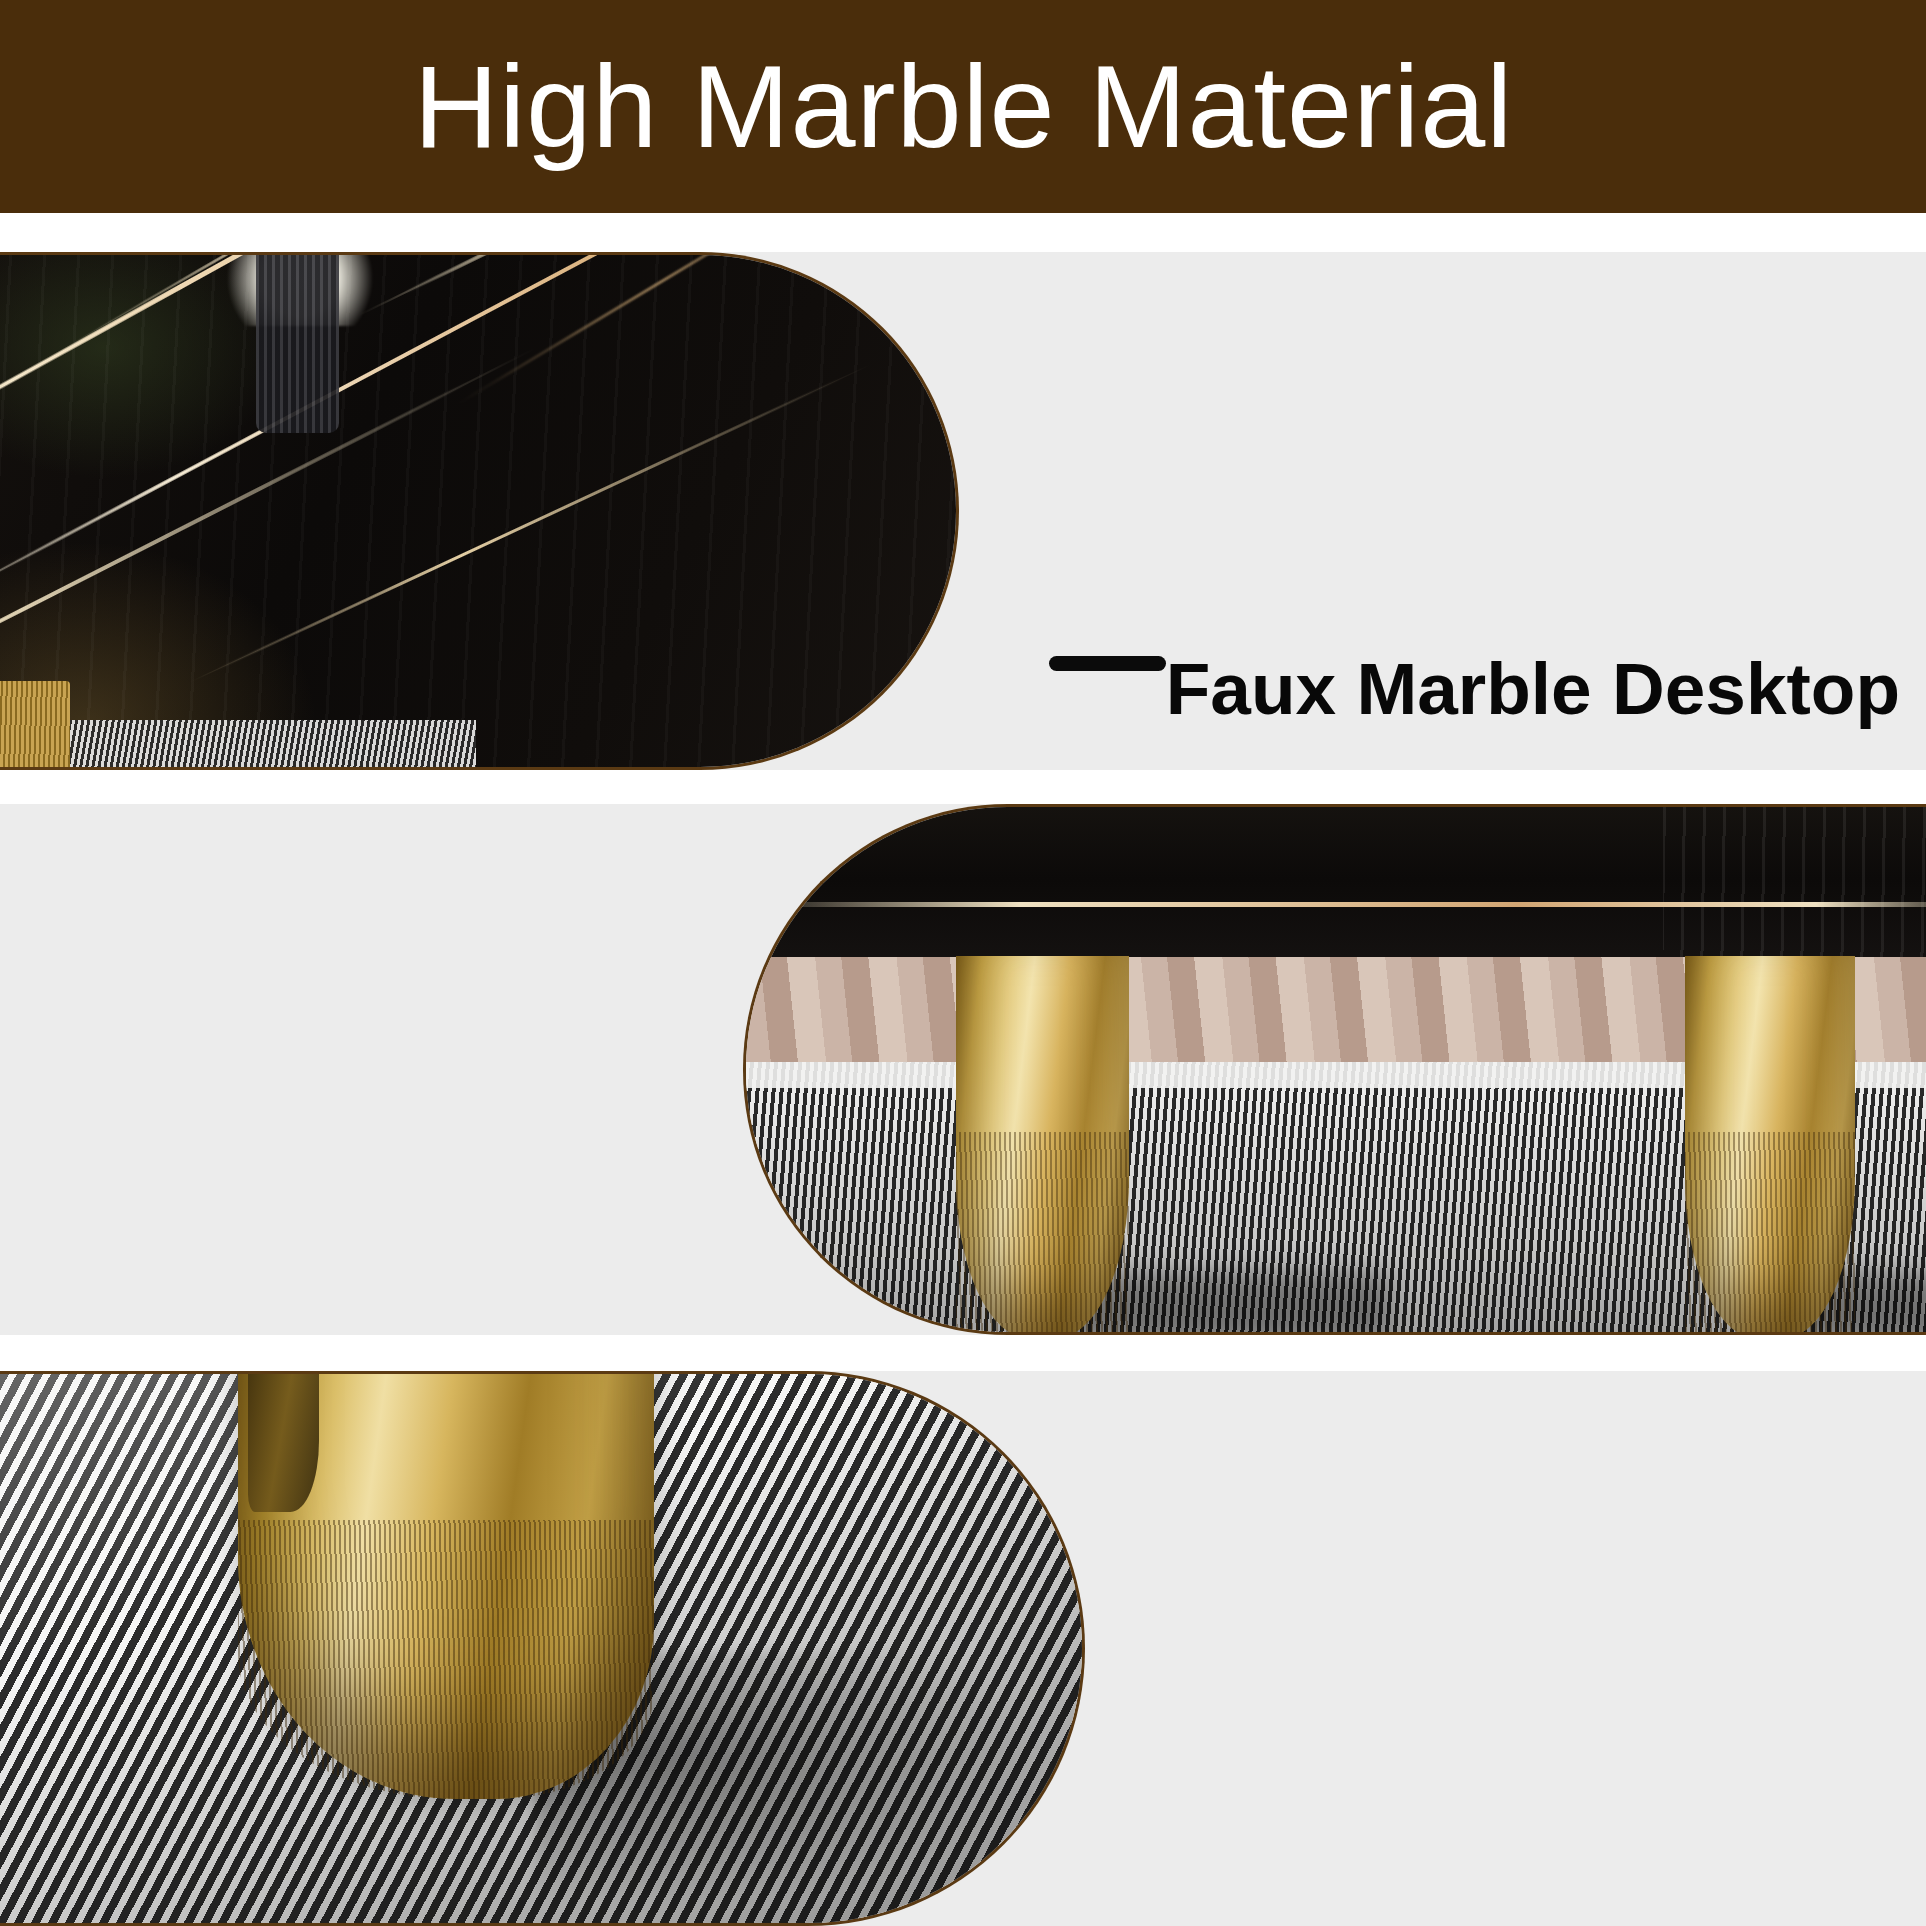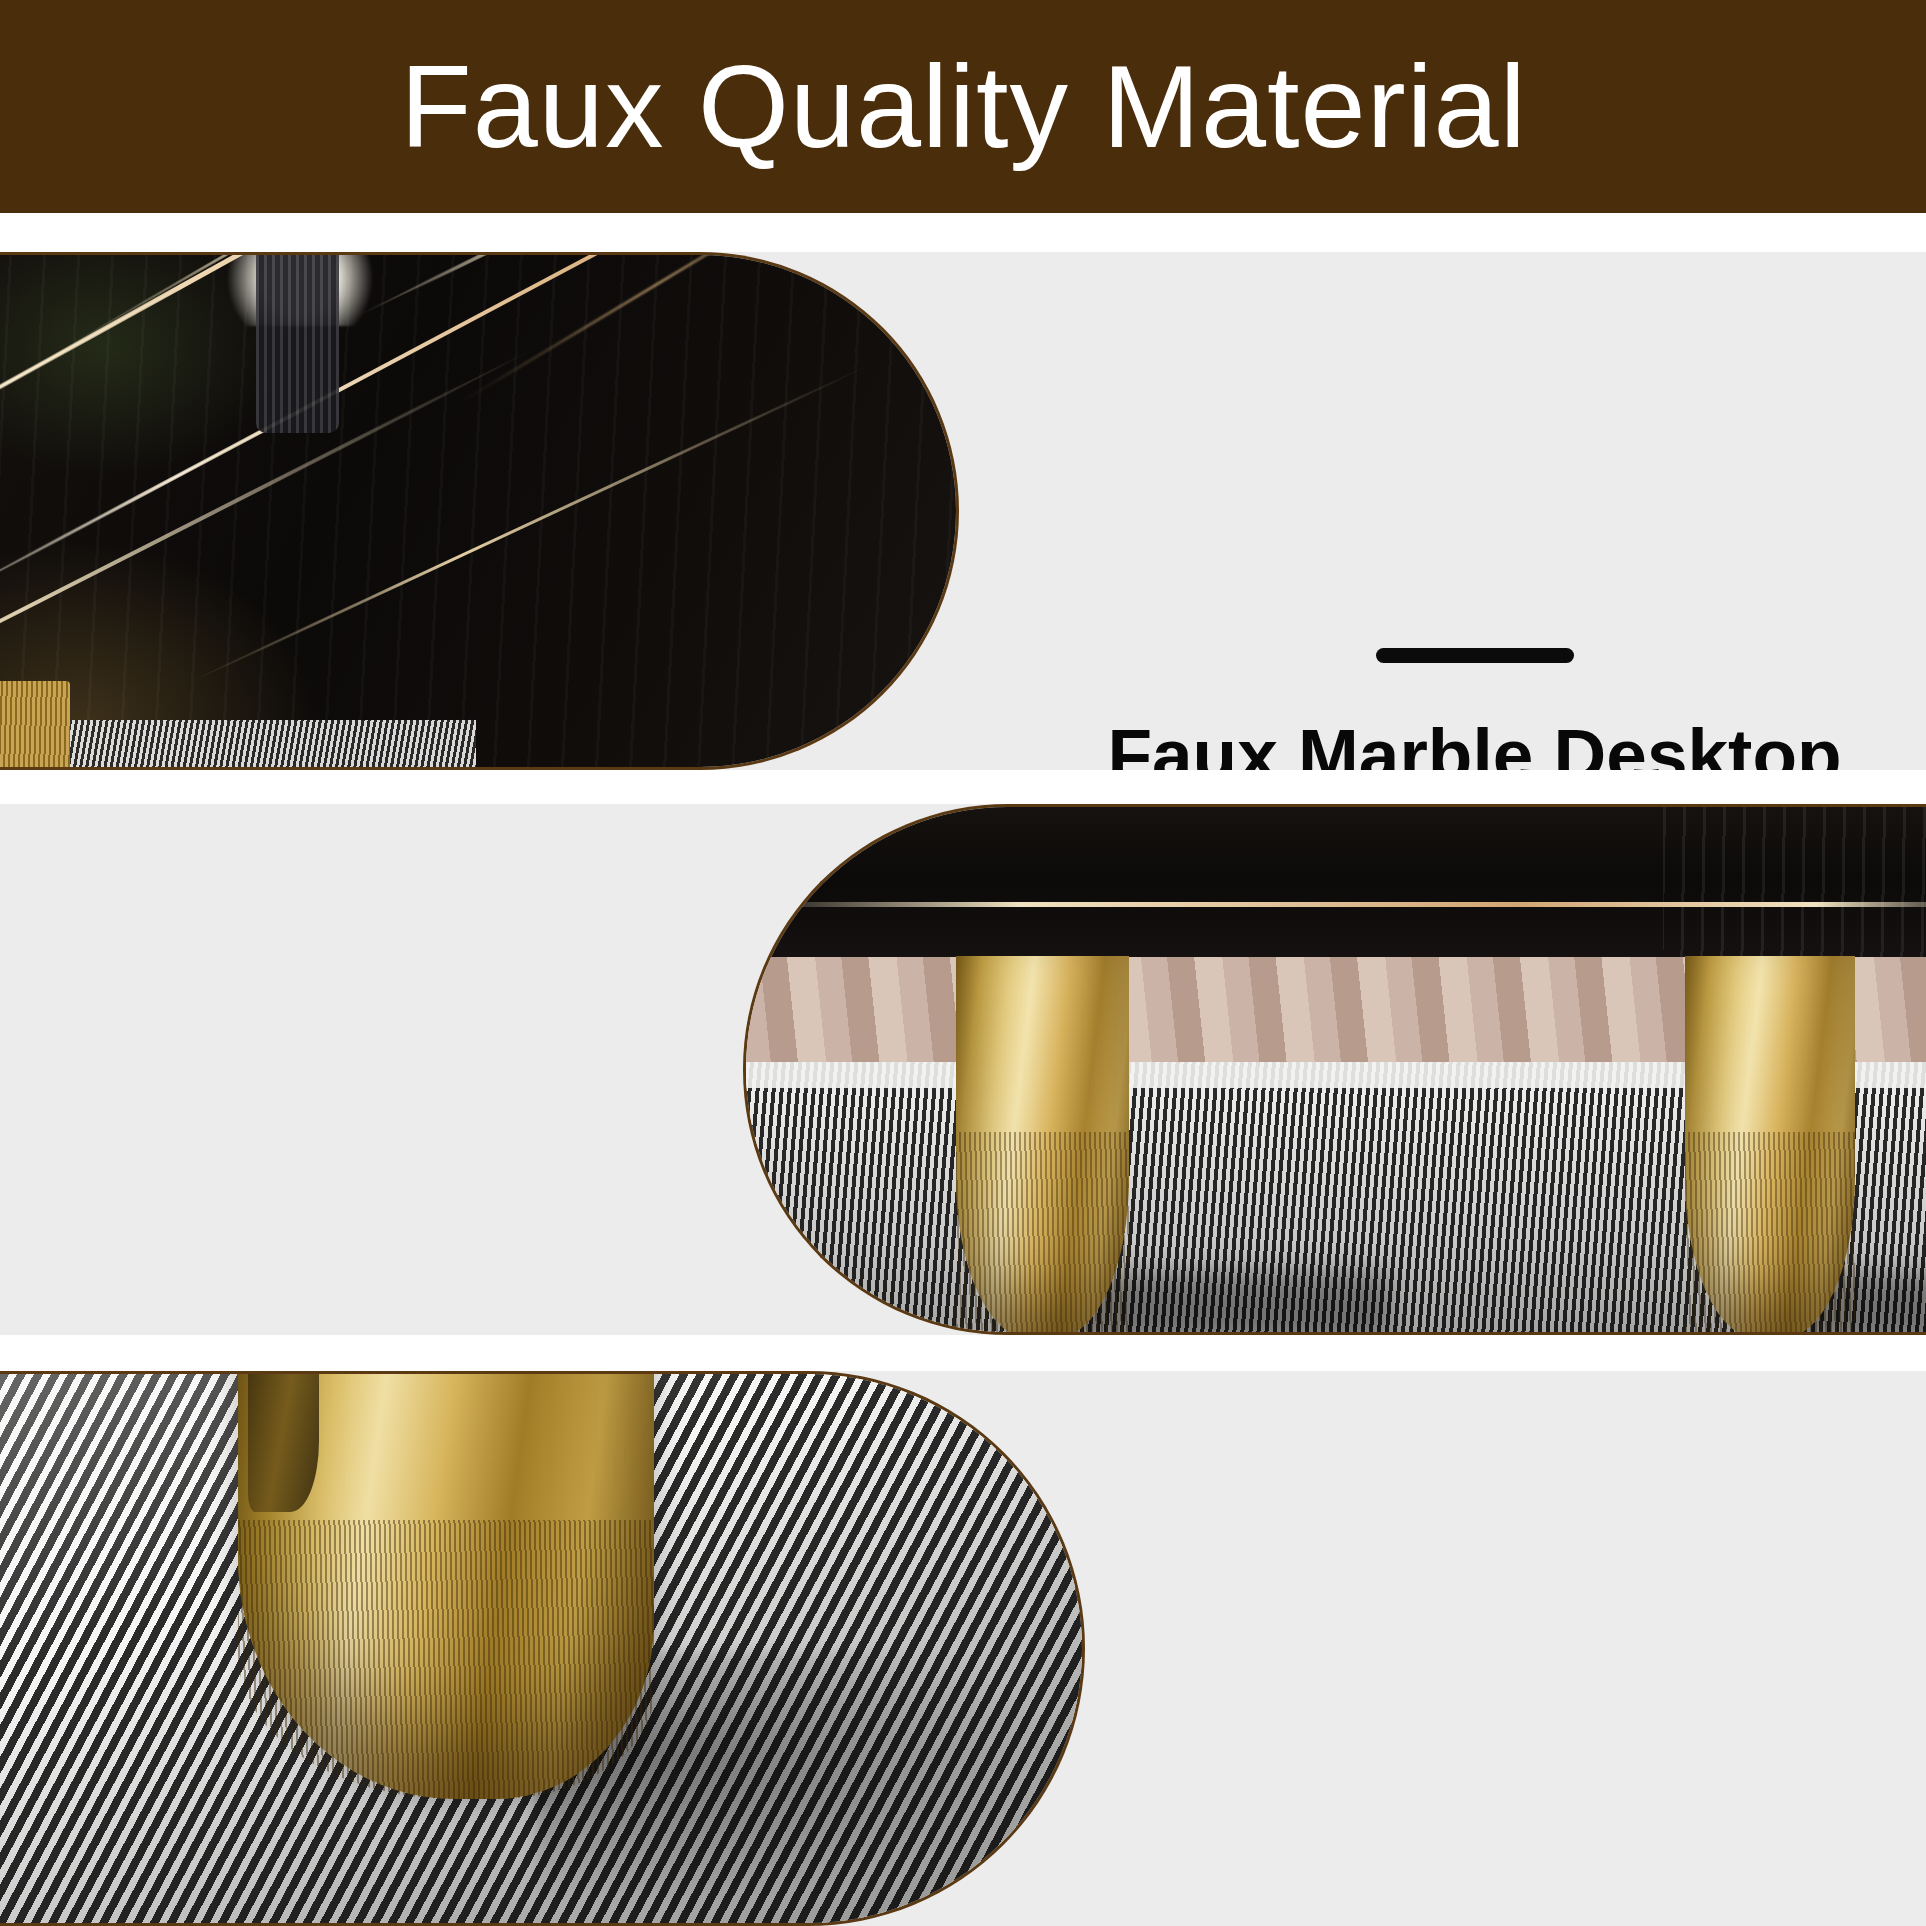--- a/index.html
+++ b/index.html
@@ -172,21 +172,21 @@
     background:linear-gradient(100deg,#3b2c0c 0%,#6f561a 50%,#2f2308 100%);
     border-radius:0 0 40% 10%;opacity:.9;
   }
   .p3-shadow{
     position:absolute;left:594px;top:277px;width:515px;height:257px;
     background:radial-gradient(ellipse at 20% 40%, rgba(0,0,0,.40) 0%, rgba(0,0,0,0) 70%);
     filter:blur(6px);
   }
 
   
-  .textblock{position:absolute;display:flex;flex-direction:column;align-items:center;}
+  .textblock{position:absolute;display:flex;flex-direction:row;align-items:center;}
   #text1{left:1049px;top:396px;width:851px;}
 
   .rule{
     width:198px;height:15px;background:#0b0b0b;border-radius:8px;
     margin-bottom:51px;
   }
 
   .caption{
     color:#080808;
     font-size:73px;
@@ -195,21 +195,21 @@
     text-align:center;
     letter-spacing:0px;
     white-space:nowrap;
     font-family:"Liberation Sans","DejaVu Sans",sans-serif;
   }
 </style>
 </head>
 <body>
 
 <div class="banner">
-  <div class="banner-title">Faux Quality Material</div>
+  <div class="banner-title">High Marble Material</div>
 </div>
 
 <div class="section" id="sec1">
 
   <div class="photo" id="photo1">
     <div class="p1-bg"></div>
     <div class="vein v1"></div>
     <div class="vein v2"></div>
     <div class="vein v3"></div>
     <div class="vein v4"></div>

